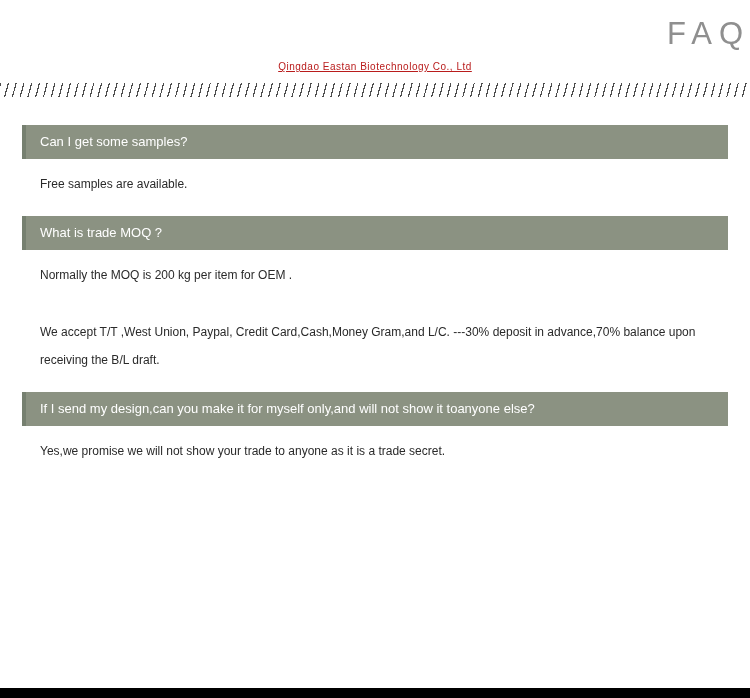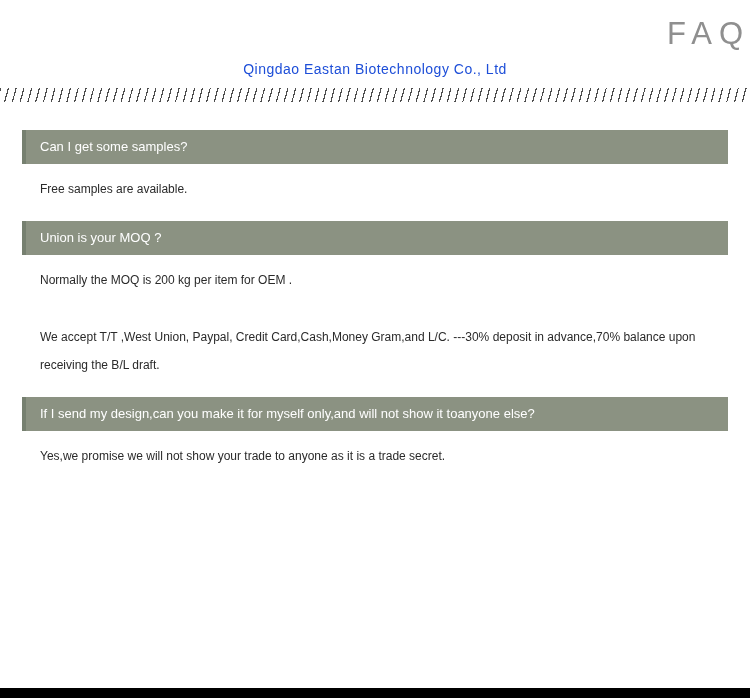--- a/index.html
+++ b/index.html
@@ -19,24 +19,25 @@
     text-align: right;
     font-size: 31px;
     font-weight: 400;
     color: #8f8f8f;
     letter-spacing: 7px;
     line-height: 1.2;
     margin: 0;
   }
   .company-subtitle {
     text-align: center;
-    font-size: 14px;
-    color: #1d4ed8;
+    font-size: 10px;
+    color: #b91c1c;
     letter-spacing: 0.5px;
     margin-top: 9px;
+    text-decoration: underline;
   }
   .slash-divider {
     margin-top: 11px;
     height: 14px;
     width: 100%;
     background: repeating-linear-gradient(
       105deg,
       #4d4d4d 0px, #4d4d4d 1.2px,
       transparent 1.2px, transparent 7.5px
     );
@@ -85,21 +86,21 @@
 
     <div class="faq-item">
       <div class="question-bar">
         <span>Can I get some samples?</span>
       </div>
       <div class="answer-text">Free samples are available.</div>
     </div>
 
     <div class="faq-item">
       <div class="question-bar">
-        <span>Union is your MOQ ?</span>
+        <span>What is trade MOQ ?</span>
       </div>
       <div class="answer-text">Normally the MOQ is 200 kg per item for OEM .</div>
     </div>
 
 
     <div class="faq-item">
       <div class="answer-text">We accept T/T ,West Union, Paypal, Credit Card,Cash,Money Gram,and L/C. ---30% deposit in advance,70% balance upon receiving the B/L draft.</div>
     </div>
 
     <div class="faq-item">

